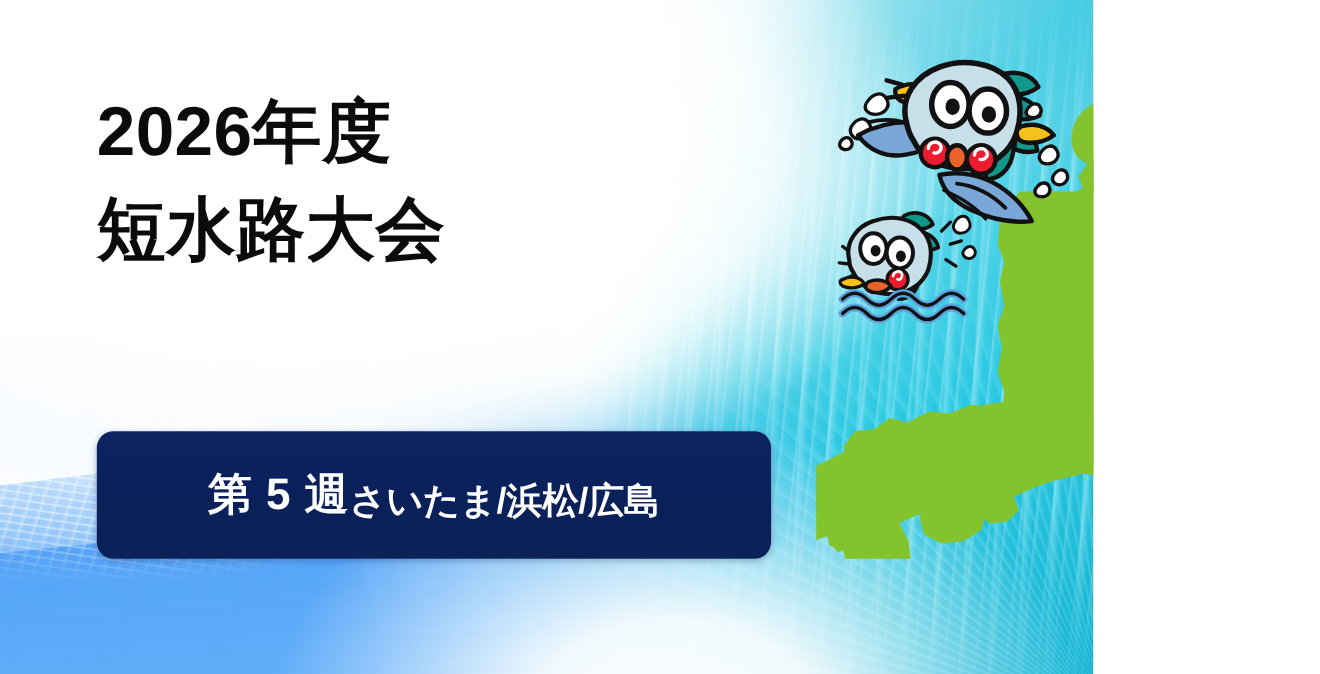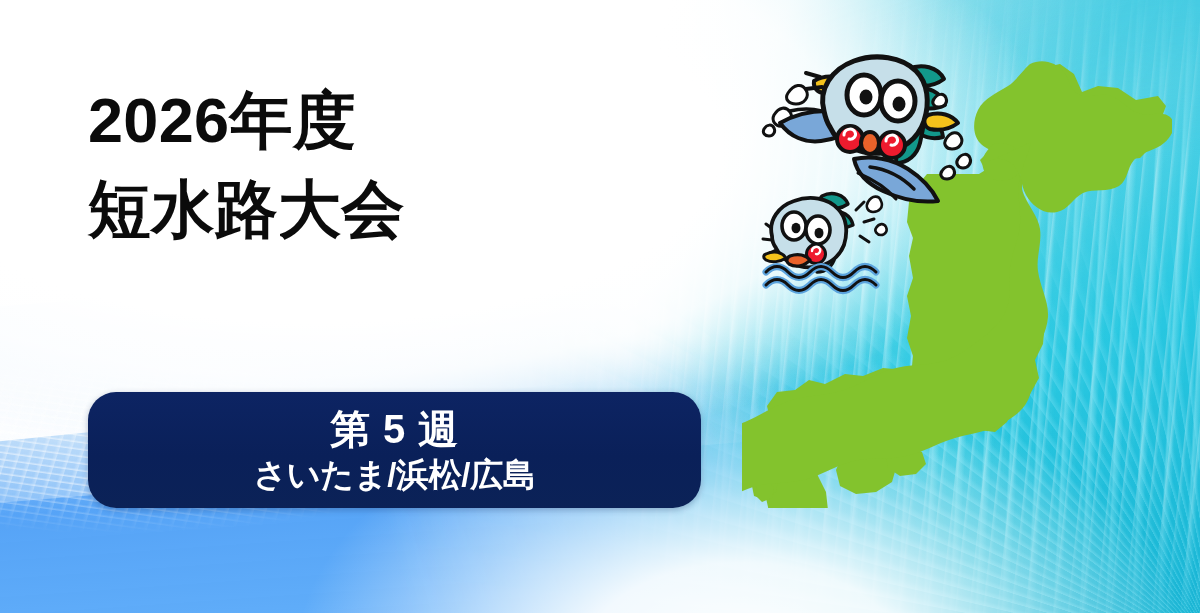--- a/index.html
+++ b/index.html
@@ -1,25 +1,26 @@
 <!DOCTYPE html>
 <html lang="ja"><head>
 <meta charset="utf-8">
 <title>2026年度 日本マスターズ水泳 短水路大会</title>
 <style>
   html,body{margin:0;padding:0;background:#fff;}
   body{font-family:"Liberation Sans","DejaVu Sans",sans-serif;}
 
   #banner{
     position:relative;
-    width:1200px;
+    width:980px;
     height:613px;
     overflow:hidden;
     background:#fdba74;
     user-select:none;
+    padding-left:14px;
   }
 
   
   .bg-layer{position:absolute;inset:0;pointer-events:none;}
 
   
   #bg-base{
     background:
       radial-gradient(120% 90% at 20% 8%, #ffffff 0%, #ffffff 32%, #f4f9fd 52%, #e8f3fb 70%, #dcedf9 100%);
   }
@@ -174,24 +175,23 @@
   #headline-line-1{font-size:63px;}
   #headline-line-2{font-size:63px;margin-top:23px;}
   #headline-line-3{font-size:63px;margin-top:23px;text-align:center;}
 
   
   #week-badge{
     position:absolute;
     left:88px; top:392px;
     width:613px; height:116px;
     background:linear-gradient(180deg,#0d2463 0%,#0a2059 55%,#0b2257 100%);
-    border-radius:28px;
+    border-radius:15px;
     box-shadow:0 2px 6px rgba(10,30,80,.28);
     display:flex;
-    flex-direction:column;
     align-items:center;
     justify-content:center;
     z-index:7;
   }
   #week-badge-title{
     color:#ffffff;
     font-size:40px;
     font-weight:700;
     line-height:1;
     letter-spacing:.02em;

